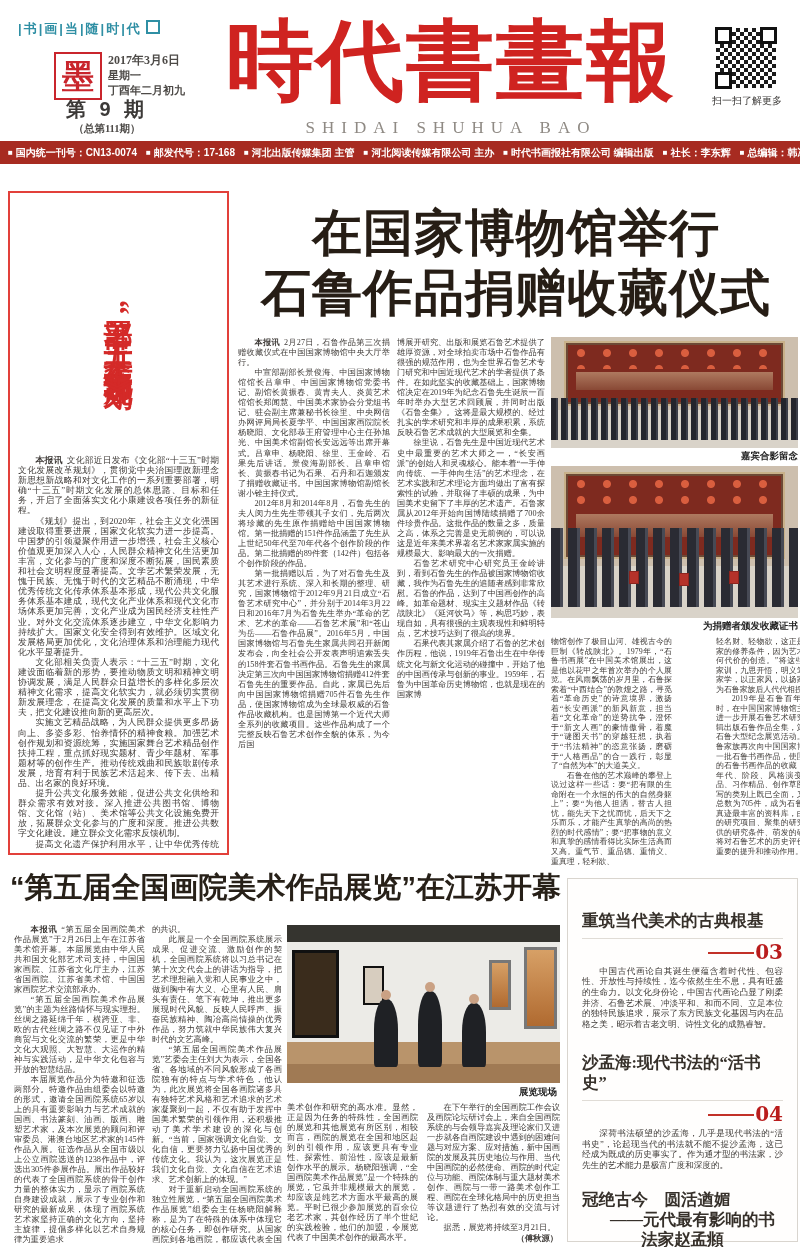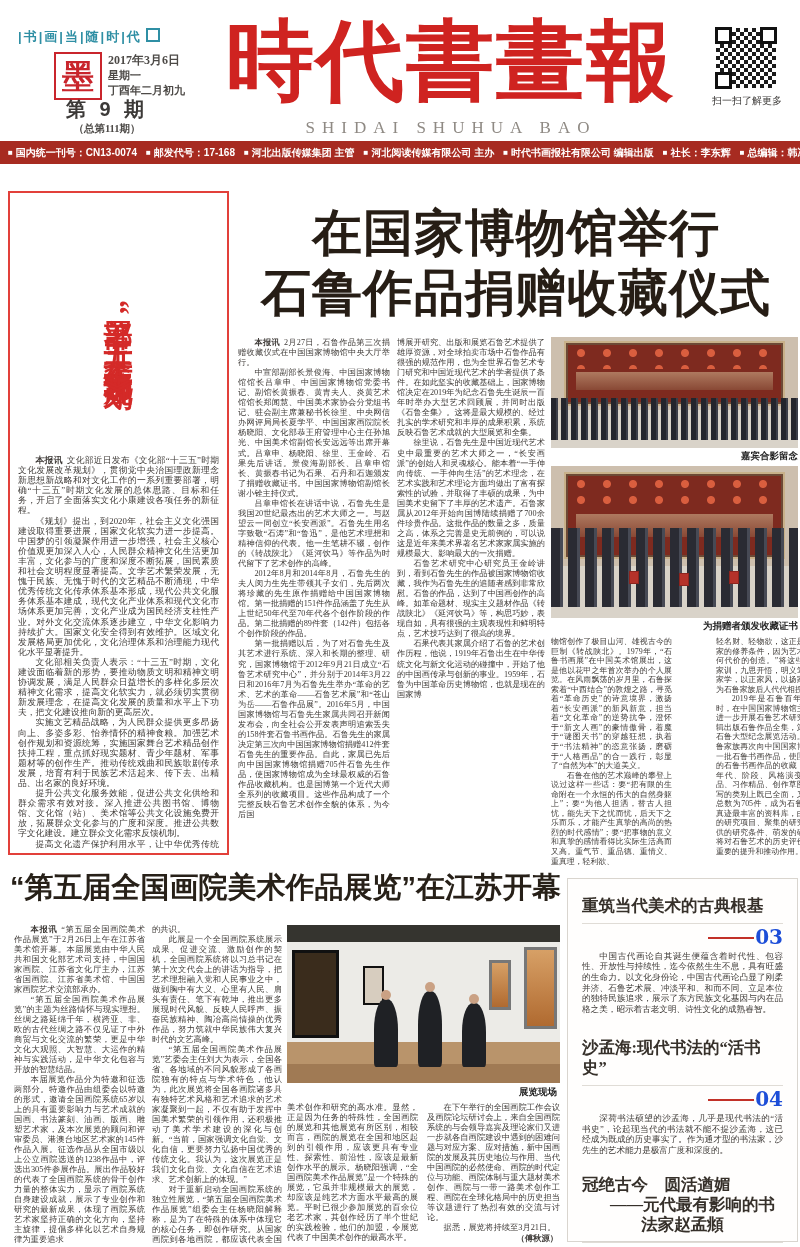--- a/index.html
+++ b/index.html
@@ -1,20 +1,20 @@
 <!DOCTYPE html>
 <html><head>
 <meta charset="utf-8">
 <style>
   html,body{margin:0;padding:0;background:#efefef;}
   #page{position:relative;width:800px;height:1247px;background:#fff;outline:1px solid #ddd;
         font-family:"Liberation Serif",serif;overflow:hidden;}
 
   
-  .slogan{position:absolute;left:18px;top:20px;color:#2f8fa4;font:700 13px/16px "Liberation Sans",sans-serif;letter-spacing:2px;margin-top:8px;}
+  .slogan{position:absolute;left:18px;top:20px;color:#2f8fa4;font:700 13px/16px "Liberation Sans",sans-serif;letter-spacing:2px;}
   .slogan .sq{display:inline-block;width:10px;height:10px;border:2px solid #2f8fa4;vertical-align:-1px;margin-left:4px;}
   .logo-box{position:absolute;left:54px;top:52px;width:44px;height:44px;border:2px solid #c9252c;
             color:#c9252c;font:700 32px/44px "Liberation Serif",serif;text-align:center;}
   .dates{position:absolute;left:108px;top:53px;color:#4d4a47;font:700 11px/15px "Liberation Serif",serif;}
   .dates .d1{font-size:12px;}
   .issue{position:absolute;left:52px;top:97px;width:110px;text-align:center;color:#3c3a38;font:700 20px/24px "Liberation Sans",sans-serif;letter-spacing:4px;}
   .issue-total{position:absolute;left:52px;top:122px;width:110px;text-align:center;color:#4d4a47;font:700 10.5px/13px "Liberation Serif",serif;}
   .masthead{position:absolute;left:168px;top:6px;width:566px;text-align:center;color:#cf2320;
             font:700 88px/108px "DejaVu Serif",serif;letter-spacing:2px;white-space:nowrap;}
   .pinyin{position:absolute;left:168px;top:118px;width:566px;text-align:center;color:#8f8a84;
@@ -71,25 +71,25 @@
 
   .gallery{position:absolute;left:287px;top:925px;width:273px;height:158px;overflow:hidden;
      background:linear-gradient(180deg,#35342f 0 11%,#ecebe7 11% 74%,#b9946b 74% 88%,#a07a54 88% 100%);}
   .art{position:absolute;border:3px solid #111;background:#3a2c1c;}
   .art.warm{background:linear-gradient(180deg,#d7a066,#b06a30);border-color:#777;}
   .fig{position:absolute;bottom:10%;width:24px;height:68px;background:#1f2125;border-radius:45% 45% 8% 8%;}
   .fig::before{content:"";position:absolute;top:-9px;left:7px;width:10px;height:10px;border-radius:50%;background:#caa184;}
 
   
   .sidebar{position:absolute;left:567px;top:878px;width:231px;height:364px;border:1px solid #d9d5cf;
-           padding:0 14px;box-sizing:border-box;background:#fffefd;}
+           padding:15px 14px;box-sizing:border-box;background:#fffefd;}
   .teaser-title{font:700 16.5px/1.2 "Liberation Serif",serif;color:#36302a;margin-top:17px;}
   .teaser-title .t2{display:block;text-indent:1.2em;text-align:center;}
   .teaser-rule{border:none;border-top:1px solid #e0dcd6;margin:7px 0 0 0;}
-  .teaser-pageline{text-align:right;color:#1d4ed8;font:700 20px/22px "DejaVu Serif",serif;margin-top:2px;}
+  .teaser-pageline{text-align:right;color:#b91c1c;font:700 20px/22px "DejaVu Serif",serif;margin-top:2px;}
   .teaser-pageline .redline{display:inline-block;width:46px;height:2px;background:#c23128;vertical-align:5px;margin-right:1px;}
   .teaser-text{font-size:8.6px;line-height:10.6px;color:#3e3a37;text-align:justify;text-indent:2em;margin-top:3px;}
 </style>
 </head>
 <body>
 
 <div id="page">
 
   <div class="slogan"><span>|书|画|当|随|时|代</span><span class="sq"></span></div>
   <div class="logo-box"><span>墨</span></div>
@@ -129,21 +129,20 @@
   </div>
 
   <div class="main-headline">
     <div>在国家博物馆举行</div>
     <div>石鲁作品捐赠收藏仪式</div>
   </div>
 
   <div class="col fs2" style="left:238px;top:338px;width:152px;height:531px;">
     <p><b class="lead">本报讯</b><span>2月27日，石鲁作品第三次捐赠收藏仪式在中国国家博物馆中央大厅举行。</span></p>
     <p><span>中宣部副部长景俊海、中国国家博物馆馆长吕章申、中国国家博物馆党委书记、副馆长黄振春、黄胄夫人、炎黄艺术馆馆长郑闻慧、中国美术家协会分党组书记、驻会副主席兼秘书长徐里、中央网信办网评局局长夏学平、中国国家画院院长杨晓阳、文化部恭王府管理中心主任孙旭光、中国美术馆副馆长安远远等出席开幕式。吕章申、杨晓阳、徐里、王金岭、石果先后讲话。景俊海副部长、吕章申馆长、黄振春书记为石果、石丹和石迦颁发了捐赠收藏证书。中国国家博物馆副馆长谢小铨主持仪式。</span></p>
-    <p><span>吕章申馆长在讲话中说，石鲁先生是我国20世纪最杰出的艺术大师之一。与赵望云一同创立“长安画派”。石鲁先生用名字致敬“石涛”和“鲁迅”，是他艺术理想和精神信仰的代表。他一生笔耕不辍，创作的《转战陕北》《延河饮马》等作品为时代留下了艺术创作的高峰。</span></p>
     <p><span>2012年8月和2014年8月，石鲁先生的夫人闵力生先生带领其子女们，先后两次将珍藏的先生原作捐赠给中国国家博物馆。第一批捐赠的151件作品涵盖了先生从上世纪50年代至70年代各个创作阶段的作品。第二批捐赠的89件套（142件）包括各个创作阶段的作品。</span></p>
     <p><span>第一批捐赠以后，为了对石鲁先生及其艺术进行系统、深入和长期的整理、研究，国家博物馆于2012年9月21日成立“石鲁艺术研究中心”，并分别于2014年3月22日和2016年7月为石鲁先生举办“革命的艺术、艺术的革命——石鲁艺术展”和“苍山为岳——石鲁作品展”。2016年5月，中国国家博物馆与石鲁先生家属共同召开新闻发布会，向全社会公开发表声明追索丢失的158件套石鲁书画作品。石鲁先生的家属决定第三次向中国国家博物馆捐赠412件套石鲁先生的重要作品。自此，家属已先后向中国国家博物馆捐赠705件石鲁先生作品，使国家博物馆成为全球最权威的石鲁作品收藏机构。也是国博第一个近代大师全系列的收藏项目。这些作品构成了一个完整反映石鲁艺术创作全貌的体系，为今后国</span></p>
   </div>
   <div class="col fs2" style="left:397px;top:338px;width:148px;height:531px;">
     <p class="cont"><span>博展开研究、出版和展览石鲁艺术提供了雄厚资源，对全球拍卖市场中石鲁作品有很强的规范作用，也为全世界石鲁艺术专门研究和中国近现代艺术的学者提供了条件。在如此坚实的收藏基础上，国家博物馆决定在2019年为纪念石鲁先生诞辰一百年时举办大型艺术回顾展，并同时出版《石鲁全集》。这将是最大规模的、经过扎实的学术研究和丰厚的成果积累，系统反映石鲁艺术成就的大型展览和全集。</span></p>
     <p><span>徐里说，石鲁先生是中国近现代艺术史中最重要的艺术大师之一，“长安画派”的创始人和灵魂核心。能本着“一手伸向传统、一手伸向生活”的艺术理念，在艺术实践和艺术理论方面均做出了富有探索性的试验，并取得了丰硕的成果，为中国美术史留下了丰厚的艺术遗产。石鲁家属从2012年开始向国博陆续捐赠了700余件珍贵作品。这批作品的数量之多，质量之高，体系之完善是史无前例的，可以说这是近年来美术界著名艺术家家属实施的规模最大、影响最大的一次捐赠。</span></p>
     <p><span>石鲁艺术研究中心研究员王金岭讲到，看到石鲁先生的作品被国家博物馆收藏，我作为石鲁先生的追随者感到非常欣慰。石鲁的作品，达到了中国画创作的高峰。如革命题材、现实主义题材作品《转战陕北》《延河饮马》等，构思巧妙，表现自如，具有很强的主观表现性和鲜明特点，艺术技巧达到了很高的境界。</span></p>
     <p><span>石果代表其家属介绍了石鲁的艺术创作历程，他说，1919年石鲁出生在中华传统文化与新文化运动的碰撞中，开始了他的中国画传承与创新的事业。1959年，石鲁为中国革命历史博物馆，也就是现在的国家博</span></p>
   </div>
 

